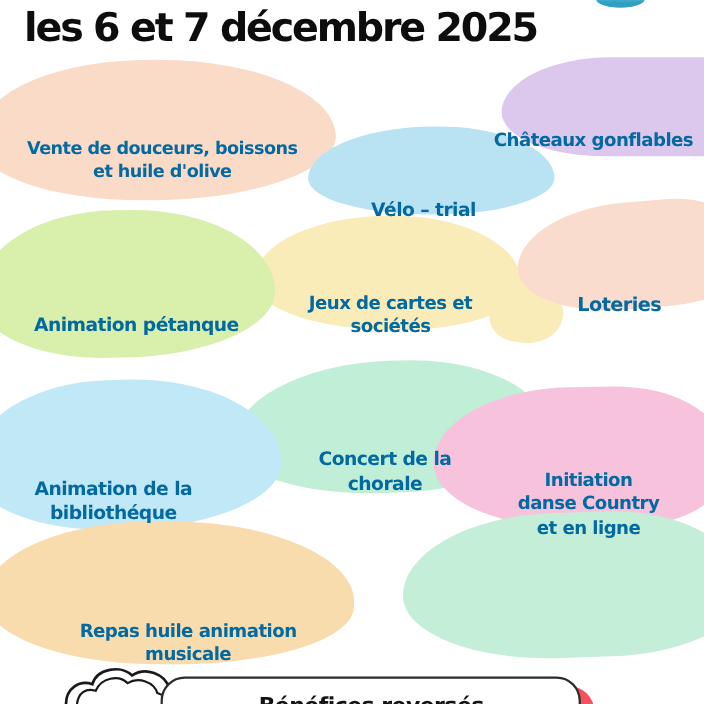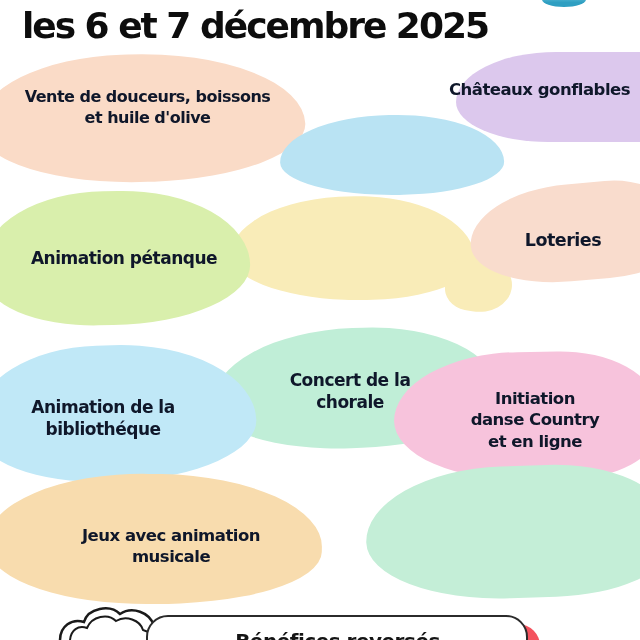--- a/index.html
+++ b/index.html
@@ -13,24 +13,25 @@
   .title{
     position:absolute;left:0;top:5px;width:510px;
     text-align:center;
     font-size:36px;font-weight:bold;color:#0d0d0d;
     letter-spacing:-2px;
   }
   .blob{position:absolute;}
   .lbl{
     position:absolute;
     text-align:center;
-    font-weight:bold;color:#0f172a;
+    font-weight:bold;color:#0369a1;
     white-space:pre-line;
     line-height:1.3;
     letter-spacing:-0.5px;
+    margin-top:38px;
   }
   
   .b-vente{left:-20px;top:54px;width:325px;height:128px;background:#fadbc7;
     border-radius:45% 55% 48% 52% / 52% 60% 42% 46%;transform:rotate(-2deg);}
   .b-chateaux{left:456px;top:52px;width:260px;height:90px;background:#dcc8ed;
     border-radius:52% 30% 20% 48% / 75% 45% 50% 60%;}
   .b-velo{left:280px;top:115px;width:224px;height:80px;background:#b9e3f3;
     border-radius:50% 50% 46% 54% / 58% 62% 40% 44%;transform:rotate(-1deg);}
   .b-jeux{left:231px;top:196px;width:244px;height:104px;background:#f9ecb8;
     border-radius:55% 45% 52% 48% / 62% 58% 44% 40%;transform:rotate(2deg);}
@@ -103,30 +104,33 @@
   <div class="blob b-concert" style="background-color: rgb(192, 238, 215);"></div>
   <div class="blob b-biblio" style="background-color: rgb(192, 232, 247);"></div>
   <div class="blob b-initiation" style="background-color: rgb(247, 195, 220);"></div>
 
   <div class="blob b-repas" style="background-color: rgb(248, 220, 174);"></div>
   <div class="blob b-maladies" style="background-color: rgb(196, 238, 215);"></div>
 
   <div class="lbl l-vente">Vente de douceurs, boissons
 et huile d'olive</div>
   <div class="lbl l-chateaux">Châteaux gonflables</div>
+  <div class="lbl l-velo">Vélo – trial</div>
   <div class="lbl l-petanque">Animation pétanque</div>
+  <div class="lbl l-jeux">Jeux de cartes et
+sociétés</div>
   <div class="lbl l-loteries">Loteries</div>
   <div class="lbl l-biblio">Animation de la
 bibliothéque</div>
   <div class="lbl l-concert">Concert de la
 chorale</div>
   <div class="lbl l-initiation">Initiation
 danse Country
 et en ligne</div>
-  <div class="lbl l-repas">Jeux avec animation
+  <div class="lbl l-repas">Repas huile animation
 musicale</div>
 
   <svg class="cloud" width="115" height="38" viewBox="0 0 115 38">
     <path d="M2,38 C2,24 14,16 26,20 C30,6 52,2 62,12 C74,4 92,10 96,24 C104,26 108,32 108,38" fill="#ffffff" stroke="#1a1a1a" stroke-width="2.5"></path>
     <path d="M12,38 C13,28 20,23 29,26 C34,14 50,11 58,19 C68,13 82,18 85,28 C92,30 95,33 96,38" fill="none" stroke="#1a1a1a" stroke-width="2"></path>
   </svg>
 
   <div class="banner-shadow" style="background-color: rgb(244, 82, 94);"></div>
   <div class="banner-box"></div>
   <div class="banner-text">Bénéfices reversés</div>

